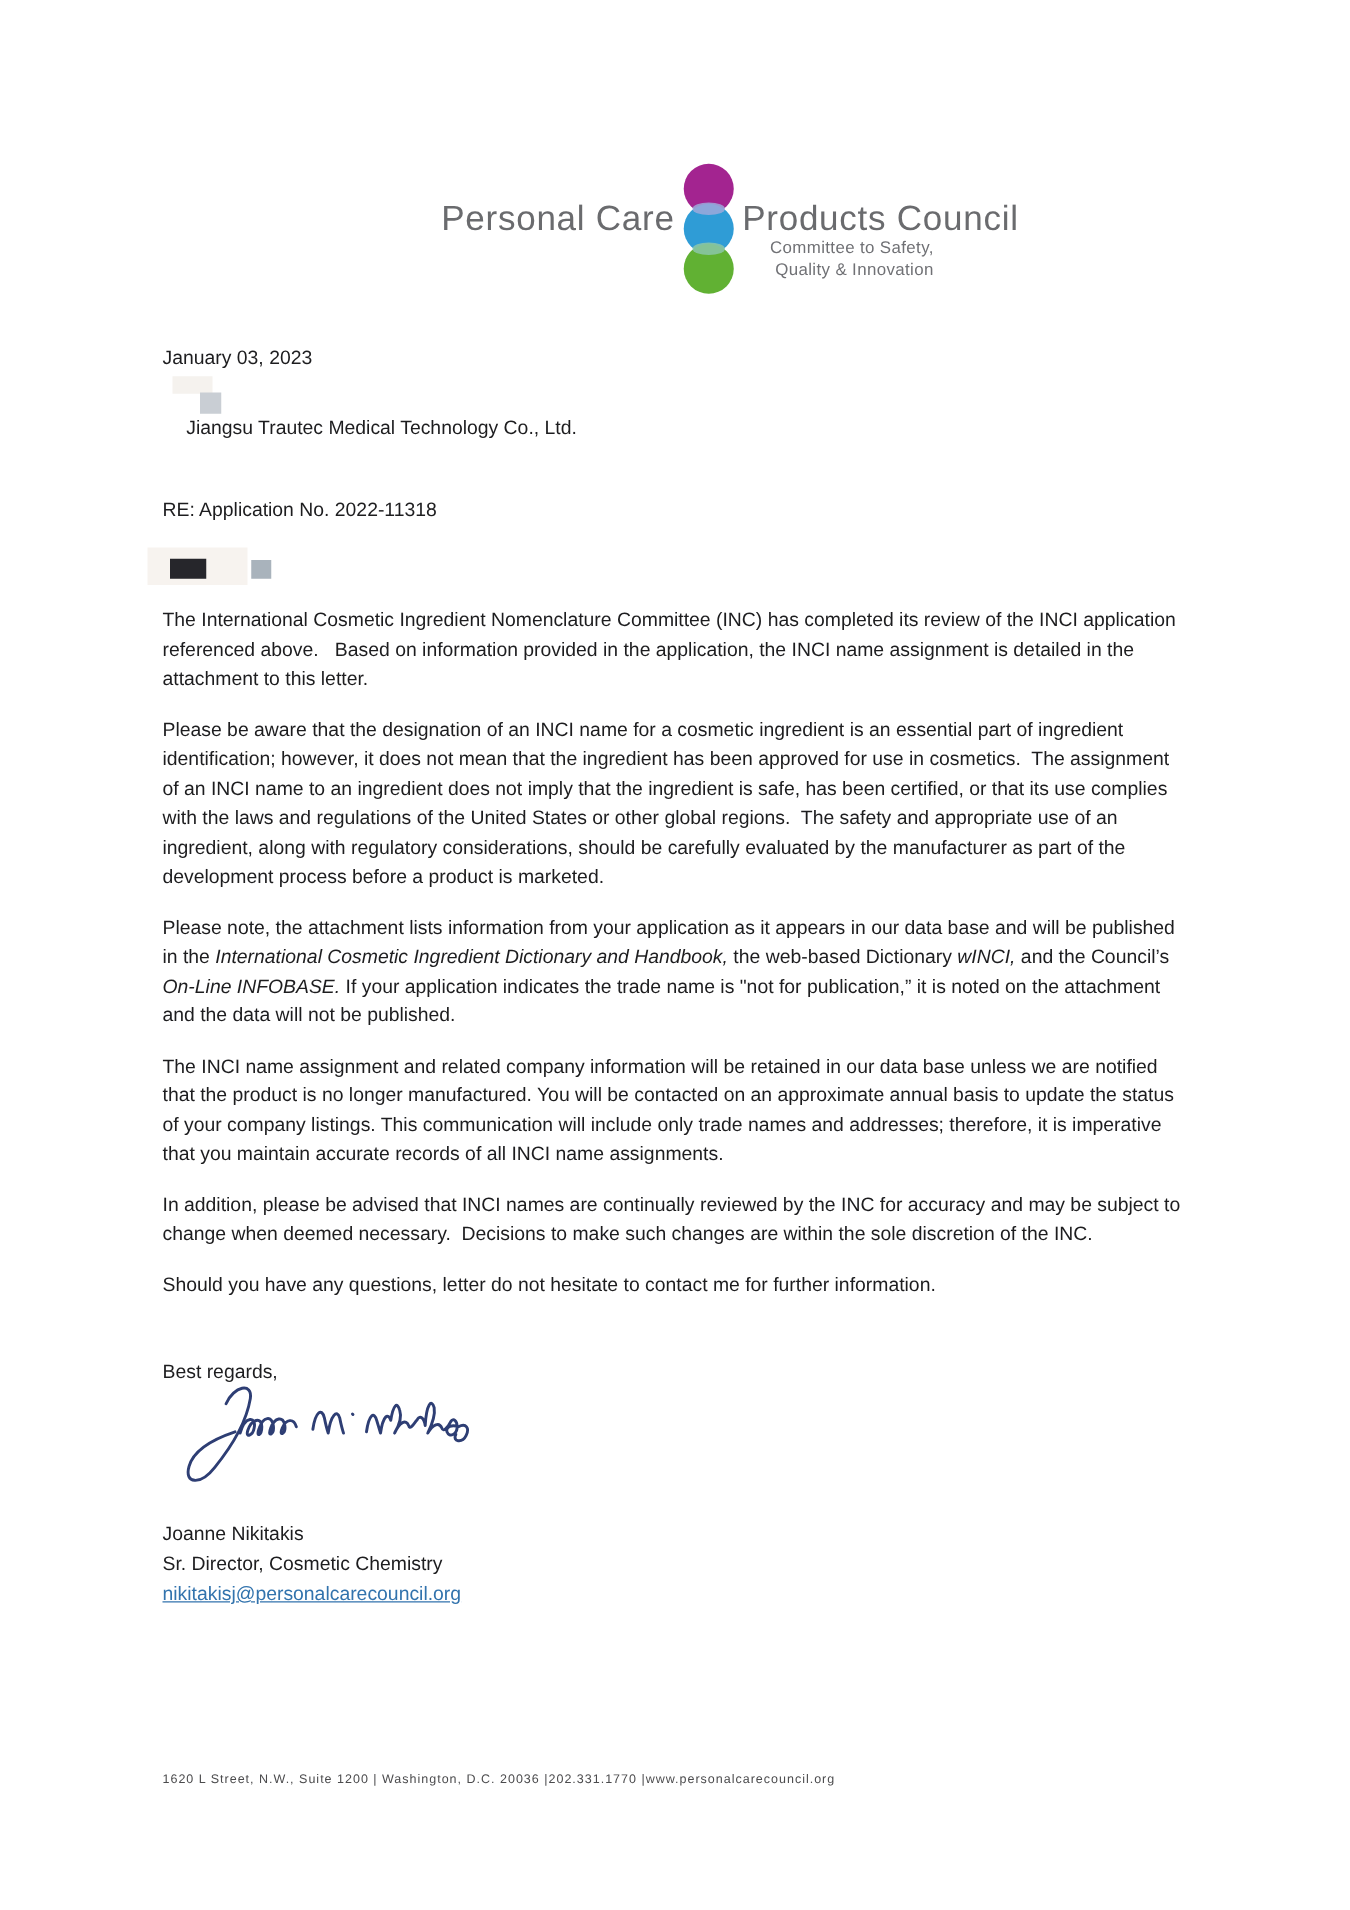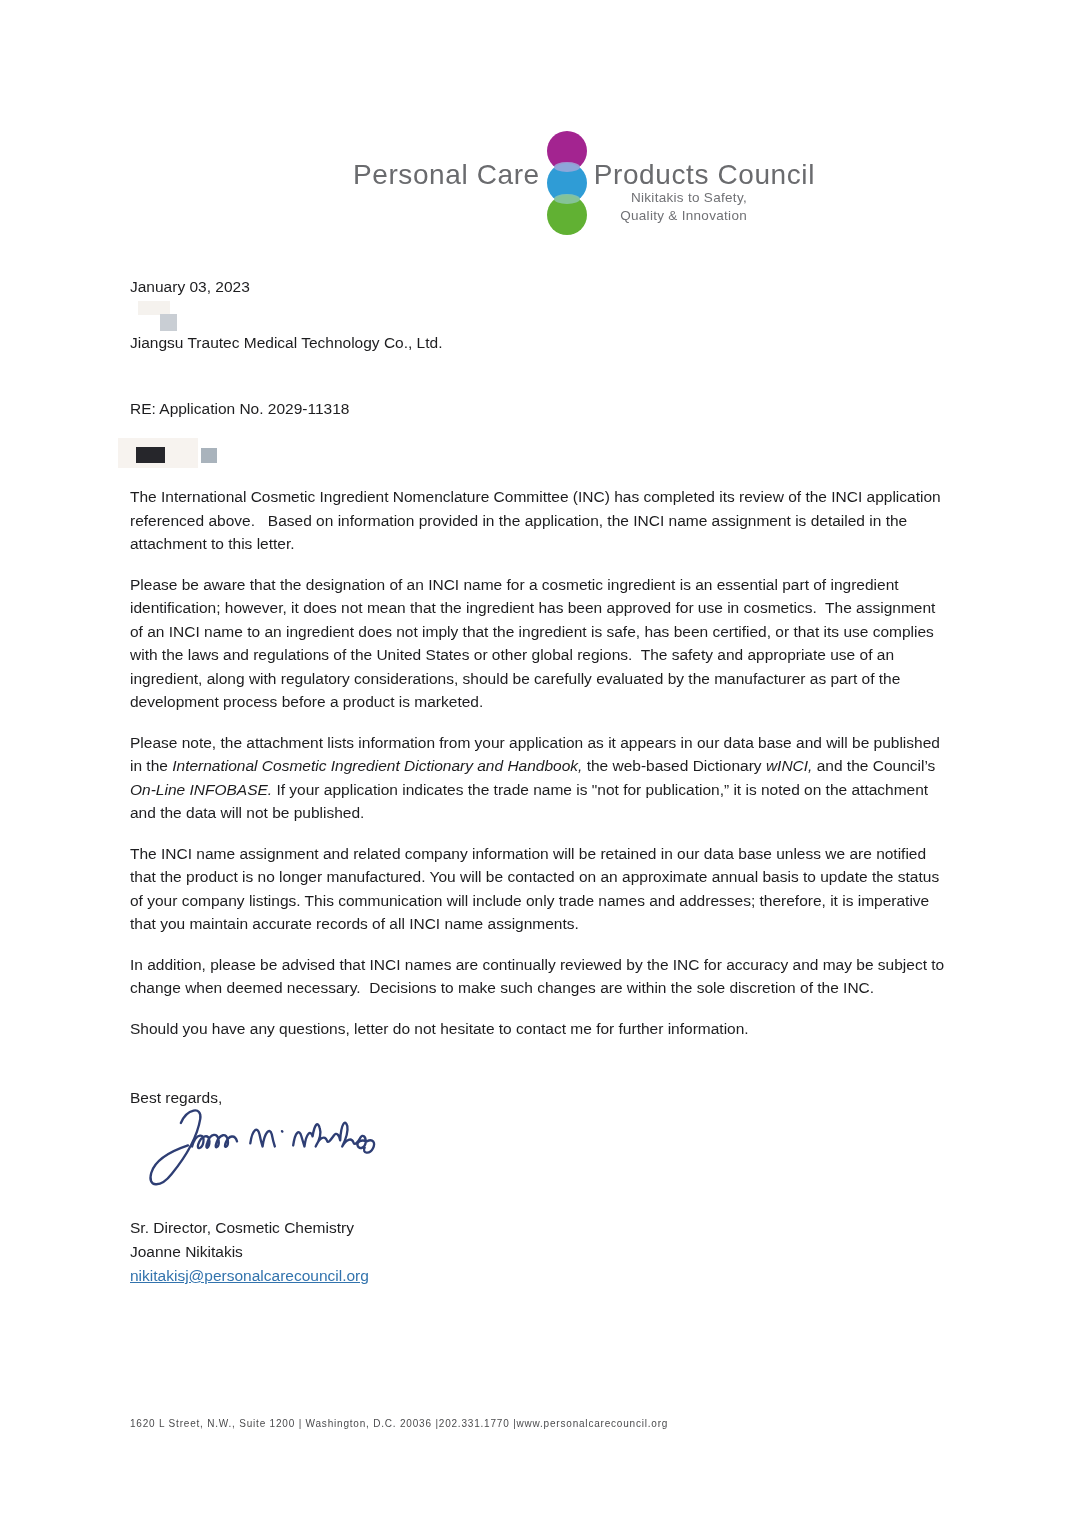--- a/index.html
+++ b/index.html
@@ -19,21 +19,21 @@
   }
   .logo-circles{width:48px;height:106px;margin:0 3px;flex:0 0 auto;}
   .tagline{
     position:absolute;top:189px;right:333px;text-align:right;
     font-size:13.5px;line-height:18px;color:#707175;letter-spacing:0.3px;
   }
   
   .abs{position:absolute;left:130px;width:818px;}
   .bodytext{font-size:15.5px;line-height:23.5px;color:#1d1d1f;}
   .date-line{top:275px;}
-  .company-line{top:331px;}
+  .company-line{top:331px;margin-left:19px;}
   .subject-line{top:397px;}
   .letter-body{top:485px;}
   .letter-body p{margin:0 0 17px 0;white-space:pre-wrap;}
   .letter-body .it{font-style:italic;}
   .closing-line{top:1086px;}
   .sig-svg{position:absolute;left:140px;top:1100px;}
   .sig-block{top:1216px;line-height:24px;}
   .sig-block a{color:#3273ad;text-decoration:underline;}
   
   .redact{position:absolute;}
@@ -58,32 +58,32 @@
     <svg class="logo-circles" viewBox="0 0 48 106" aria-hidden="true">
       <circle cx="24" cy="21" r="20" fill="#A32490"></circle>
       <circle cx="24" cy="53" r="20" fill="#2F9CD6"></circle>
       <circle cx="24" cy="85" r="20" fill="#61B133"></circle>
       <ellipse cx="24" cy="37" rx="13" ry="5" opacity="0.85" fill="#9DA9DA"></ellipse>
       <ellipse cx="24" cy="69" rx="13" ry="5" opacity="0.85" fill="#8CC7A9"></ellipse>
     </svg>
     <span class="brand-text">Products Council</span>
   </div>
   <div class="tagline">
-    <div>Nikitakis to Safety,</div>
+    <div>Committee to Safety,</div>
     <div>Quality &amp; Innovation</div>
   </div>
 
   <div class="abs bodytext date-line">January 03, 2023</div>
 
   <div class="redact redact-faint1"></div>
   <div class="redact redact-gray1"></div>
 
   <div class="abs bodytext company-line">Jiangsu Trautec Medical Technology Co., Ltd.</div>
 
-  <div class="abs bodytext subject-line">RE: Application No. 2029-11318</div>
+  <div class="abs bodytext subject-line">RE: Application No. 2022-11318</div>
 
   <div class="redact redact-halo"></div>
   <div class="redact redact-black"></div>
   <div class="redact redact-gray2"></div>
 
   <div class="abs bodytext letter-body">
       <p><span>The International Cosmetic Ingredient Nomenclature Committee (INC) has completed its review of the INCI application referenced above.   Based on information provided in the application, the INCI name assignment is detailed in the attachment to this letter.</span></p>
       <p><span>Please be aware that the designation of an INCI name for a cosmetic ingredient is an essential part of ingredient identification; however, it does not mean that the ingredient has been approved for use in cosmetics.  The assignment of an INCI name to an ingredient does not imply that the ingredient is safe, has been certified, or that its use complies with the laws and regulations of the United States or other global regions.  The safety and appropriate use of an ingredient, along with regulatory considerations, should be carefully evaluated by the manufacturer as part of the development process before a product is marketed.</span></p>
       <p><span>Please note, the attachment lists information from your application as it appears in our data base and will be published in the </span><span class="it">International Cosmetic Ingredient Dictionary and Handbook,</span><span> the web-based Dictionary </span><span class="it">wINCI,</span><span> and the Council’s </span><span class="it">On-Line INFOBASE.</span><span> If your application indicates the trade name is "not for publication,” it is noted on the attachment and the data will not be published.</span></p>
       <p><span>The INCI name assignment and related company information will be retained in our data base unless we are notified that the product is no longer manufactured. You will be contacted on an approximate annual basis to update the status of your company listings. This communication will include only trade names and addresses; therefore, it is imperative that you maintain accurate records of all INCI name assignments.</span></p>
@@ -97,20 +97,20 @@
     <g fill="none" stroke-width="2.3" stroke-linecap="round" stroke-linejoin="round" stroke="#2E3E74">
       <path d="M40,22 C46,8 61,5 59,18 C56,36 44,56 31,72 C20,86 7,85 11,71 C15,57 32,49 47,44"></path>
       <path d="M51,45 C55,31 64,32 62,41 C61,47 55,49 57,43 C60,34 68,32 68,40 C68,47 63,49 66,41 C69,32 76,31 77,39 C78,46 72,49 75,41 C78,33 85,31 86,39 C87,46 81,48 84,41 C87,34 93,33 95,40"></path>
       <path d="M108,42 C110,28 115,25 117,33 C118,38 119,42 120,45 C122,31 127,26 129,33 C130,38 131,42 132,45"></path>
       <path d="M139,30 l0.4,0.4"></path>
       <path d="M150,44 C152,30 156,28 158,35 L161,45 C163,31 167,29 169,35 C171,23 174,20 176,27 C178,33 175,40 172,45 C176,36 181,34 183,39 C184,43 187,38 190,34 C192,31 195,33 196,39 C197,22 201,18 203,25 C204,31 201,39 198,45 C202,38 207,36 209,41 C210,45 214,40 216,36 C218,33 221,35 221,40 C221,46 215,49 213,44 C212,40 217,38 222,40 C228,37 231,41 228,47 C225,53 217,52 220,46"></path>
     </g>
   </svg>
 
   <div class="abs bodytext sig-block">
+    <div>Joanne Nikitakis</div>
     <div>Sr. Director, Cosmetic Chemistry</div>
-    <div>Joanne Nikitakis</div>
     <a href="#">nikitakisj@personalcarecouncil.org</a>
   </div>
 
   <div class="abs footer-line">1620 L Street, N.W., Suite 1200 | Washington, D.C. 20036 |202.331.1770 |www.personalcarecouncil.org</div>
 
 </div>
 
 </body></html>

